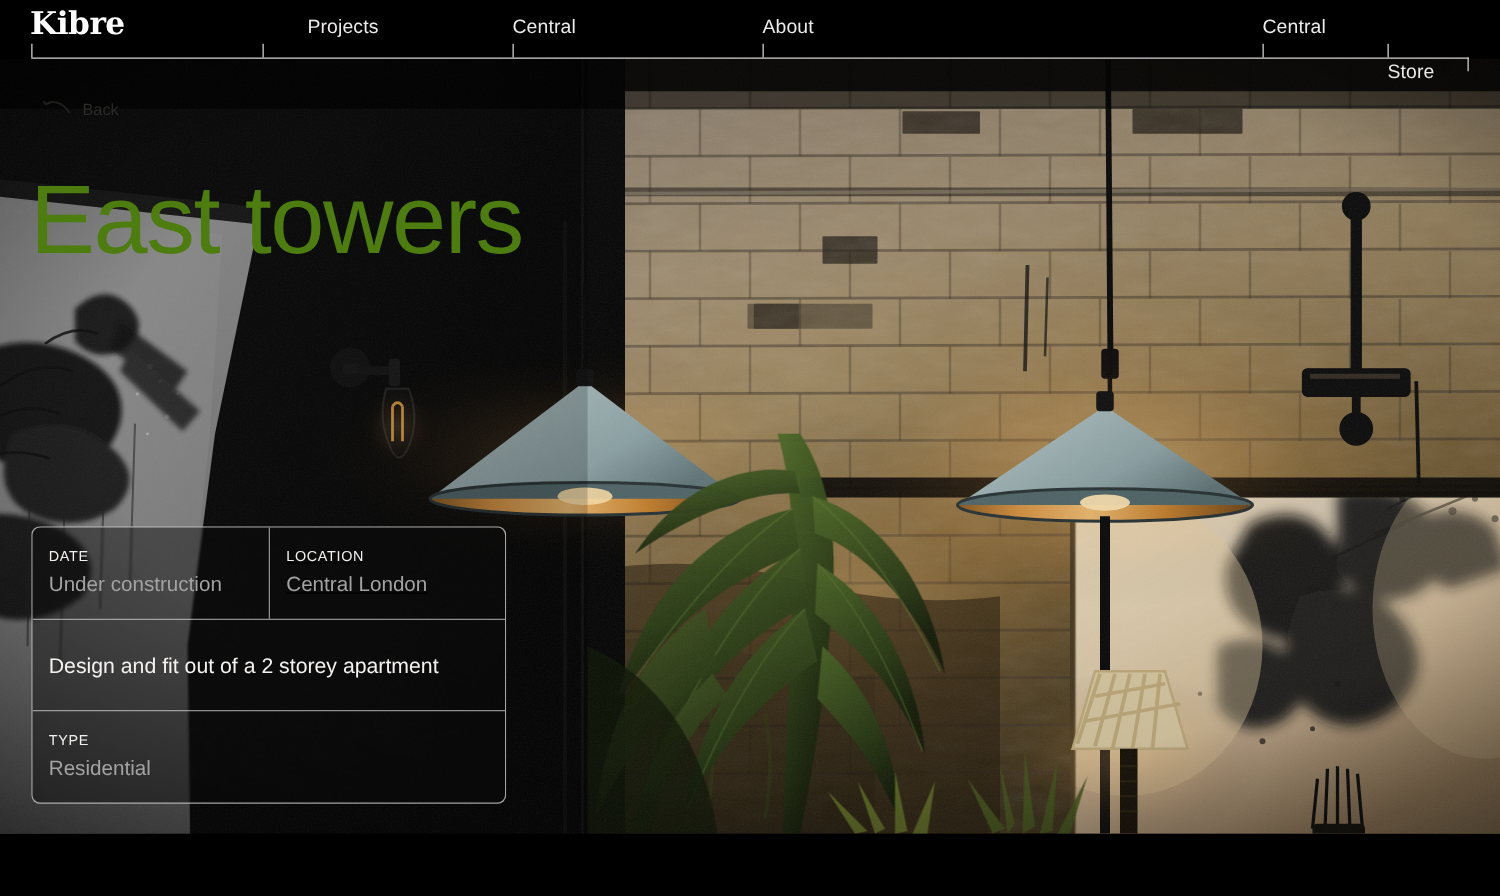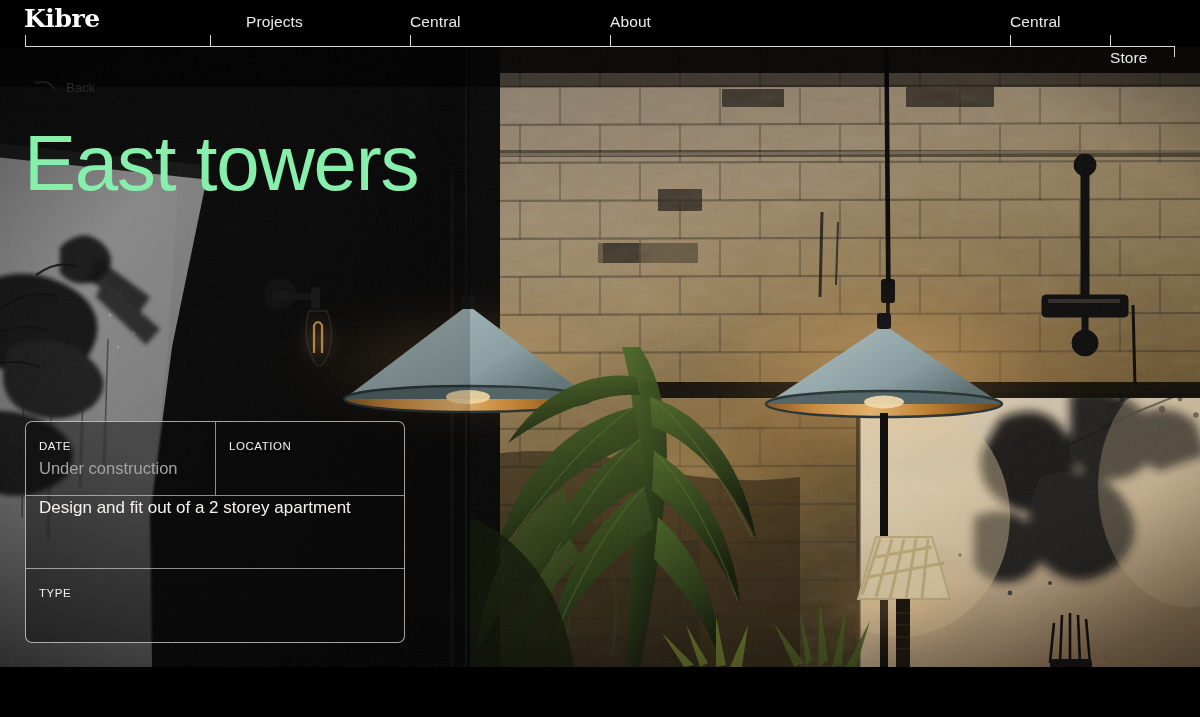--- a/index.html
+++ b/index.html
@@ -111,25 +111,25 @@
   .back-label {
     font-size: 13px;
     color: #2b2a28;
     line-height: 20px;
   }
 
   
   .hero-title {
     position: absolute;
     left: 24px;
-    top: 121px;
+    top: 133px;
     font-size: 78px;
     font-weight: 400;
     letter-spacing: -1.2px;
-    color: #86efac;
+    color: #4d7c0f;
     line-height: 84px;
     z-index: 30;
     white-space: nowrap;
   }
 
   
   .info-card {
     position: absolute;
     left: 25px;
     top: 421px;
@@ -156,21 +156,21 @@
   }
 
   .cell {
     padding: 17px 13px 0 13px;
     position: relative;
     flex: 1 1 0;
     min-width: 0;
   }
   .cell-left  { flex: 0 0 190px; border-right: 1px solid rgba(226, 224, 222, 0.62); }
   .cell-right { flex: 1 1 auto; text-decoration: underline; }
-  .cell-full  { padding: 0 13px; display: flex; align-items: flex-start; height: 100%; }
+  .cell-full  { padding: 0 13px; display: flex; align-items: center; height: 100%; }
 
   .cell-label {
     font-size: 11.5px;
     letter-spacing: 0.55px;
     color: #f2f0ee;
     line-height: 15px;
     margin-bottom: 3px;
   }
   .cell-value {
     font-size: 16.5px;
@@ -724,32 +724,34 @@
 
   <div class="info-card">
 
     <div class="card-row row-top row-divider">
       <div class="cell cell-left">
         <div class="cell-label">DATE</div>
         <div class="cell-value">Under construction</div>
       </div>
       <div class="cell cell-right">
         <div class="cell-label">LOCATION</div>
+        <div class="cell-value">Central London</div>
       </div>
     </div>
 
     <div class="card-row row-middle row-divider">
       <div class="cell-full">
         <div class="cell-desc">Design and fit out of a 2 storey apartment</div>
       </div>
     </div>
 
     <div class="card-row row-bottom">
       <div class="cell">
         <div class="cell-label">TYPE</div>
+        <div class="cell-value">Residential</div>
       </div>
     </div>
   </div>
 
   <div class="bottom-band"></div>
 
   <header class="header">
     <div class="logo">Kibre</div>
 
     <a class="nav-link nav-projects">Projects</a>

